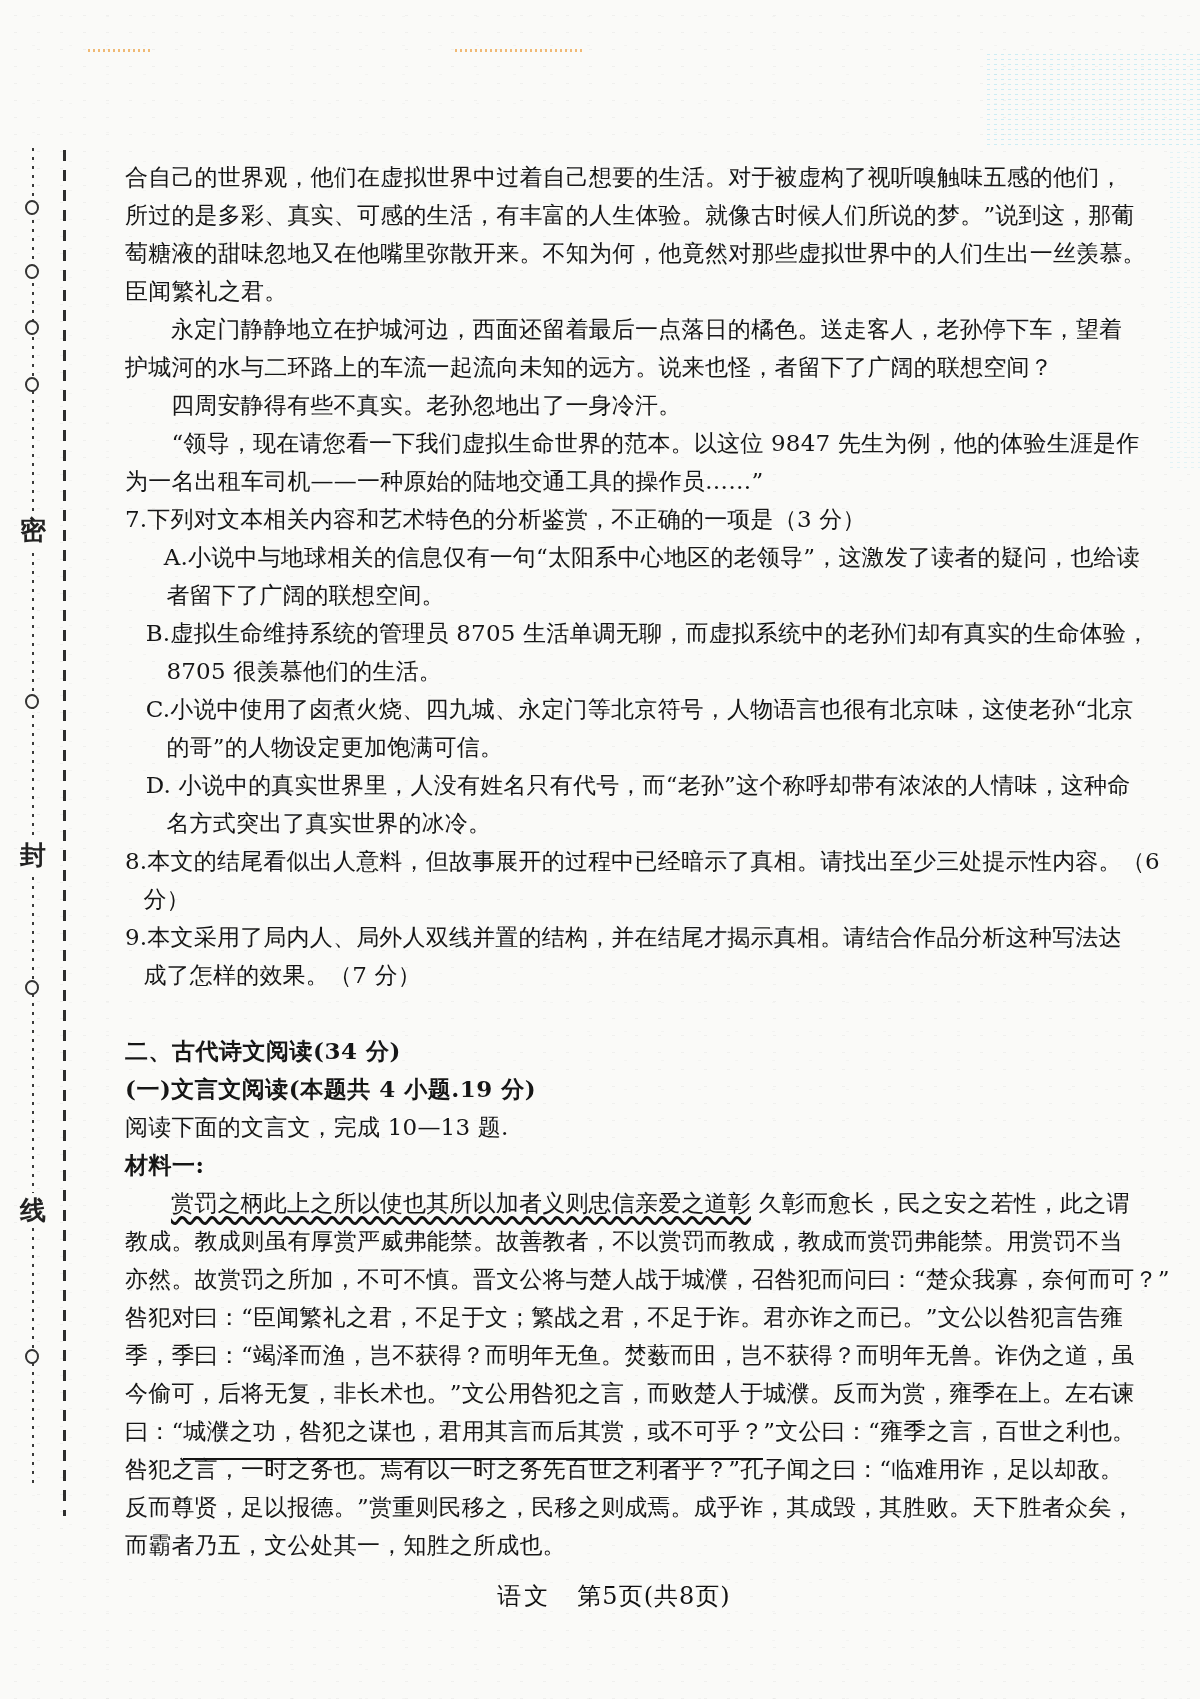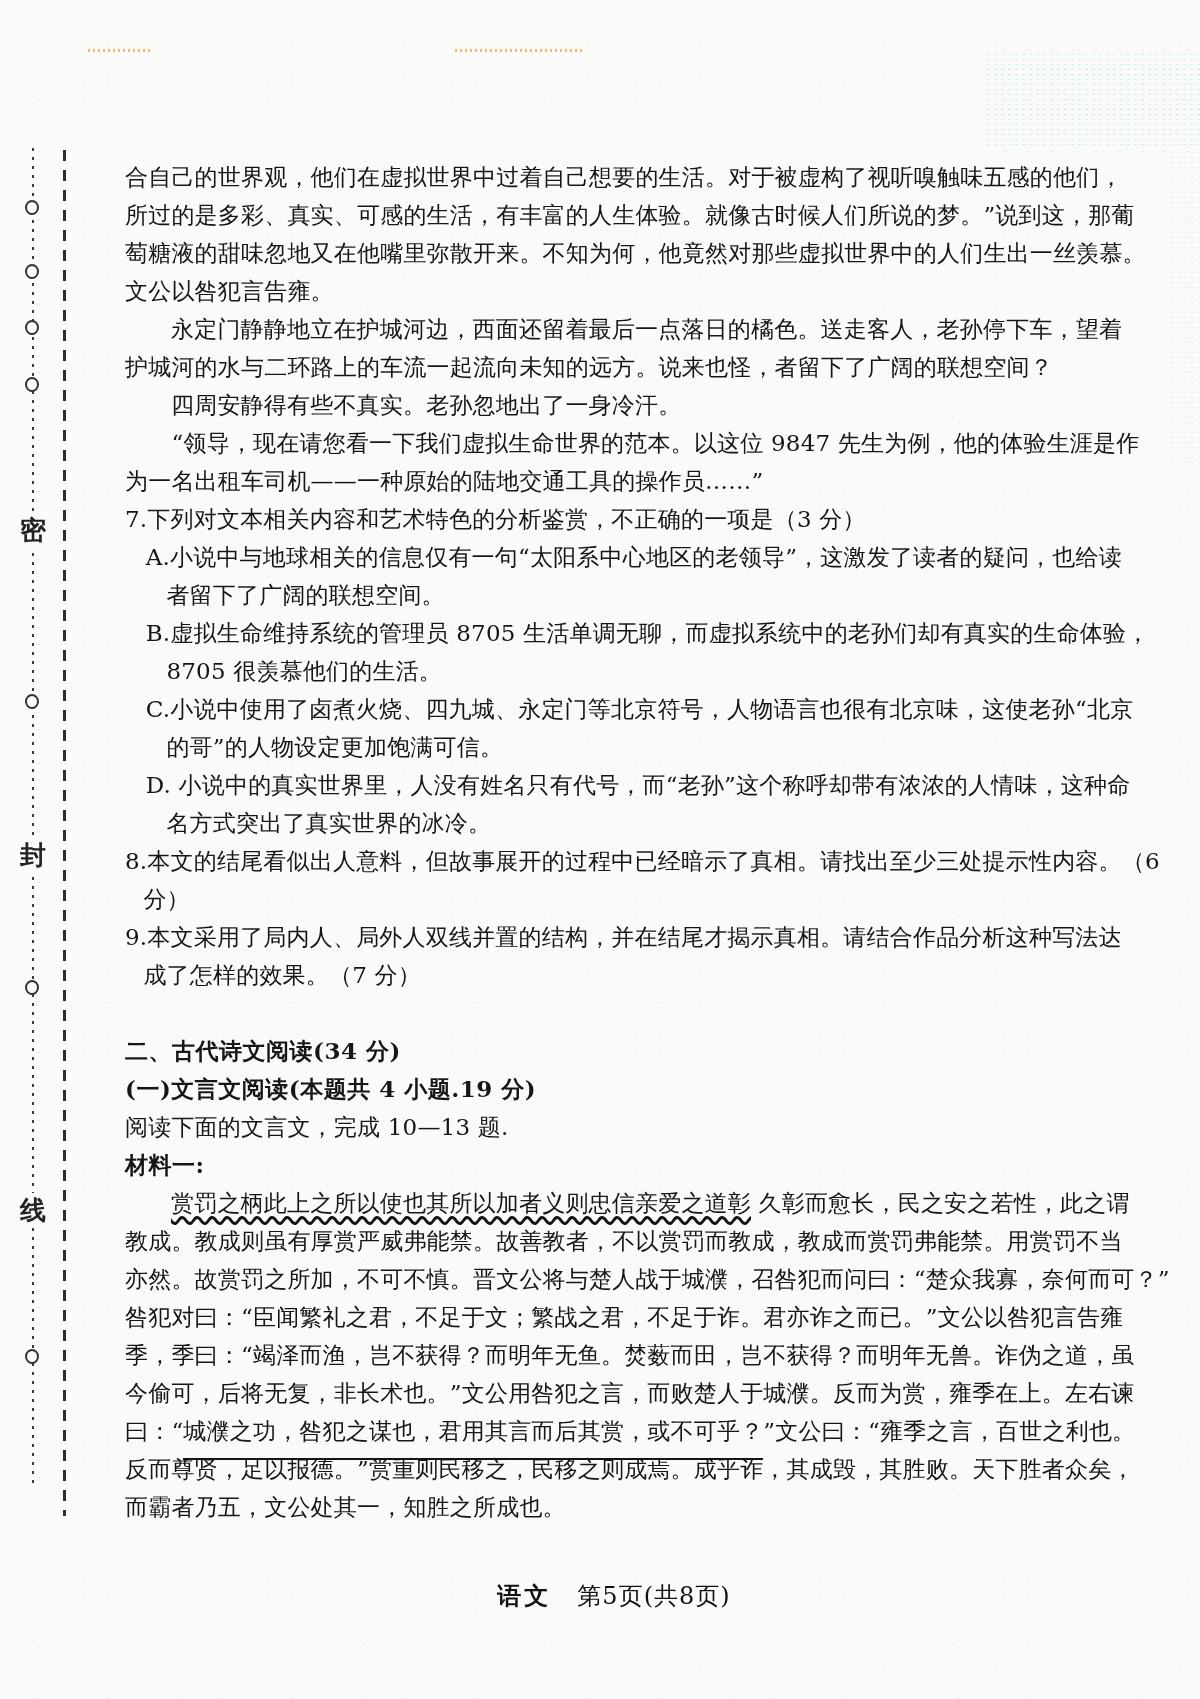--- a/index.html
+++ b/index.html
@@ -66,21 +66,21 @@
   .u-solid{
     border-bottom:2.2px solid #141414;
     padding-bottom:14px;
   }
   
   .footer{
     position:absolute;left:0;top:1580px;width:1200px;
     text-align:center;font-size:24px;color:#111;
     padding-left:28px;box-sizing:border-box;letter-spacing:1px;
   }
-  .footer .subject{font-weight:700;margin-right:26px;letter-spacing:3px;}
+  .footer .subject{font-weight:400;margin-right:26px;letter-spacing:3px;}
 </style>
 </head>
 <body>
 
 <div class="page">
 
   <div class="artifact-orange" style="left:88px;top:49px;width:64px;"></div>
   <div class="artifact-orange" style="left:455px;top:49px;width:130px;"></div>
   <div class="artifact-cyan" style="left:985px;top:52px;width:215px;height:95px;opacity:.8;"></div>
   <div class="artifact-cyan" style="left:1168px;top:150px;width:32px;height:320px;opacity:.45;"></div>
@@ -97,28 +97,28 @@
     <div class="seal-circle" style="top:1349px;"></div>
     <div class="seal-char" style="top:513px;">密</div>
     <div class="seal-char" style="top:838px;">封</div>
     <div class="seal-char" style="top:1193px;">线</div>
   </div>
 
   <div class="content">
       <div class="line"><span>合自己的世界观，他们在虚拟世界中过着自己想要的生活。对于被虚构了视听嗅触味五感的他们，</span></div>
       <div class="line"><span>所过的是多彩、真实、可感的生活，有丰富的人生体验。就像古时候人们所说的梦。”说到这，那葡</span></div>
       <div class="line"><span>萄糖液的甜味忽地又在他嘴里弥散开来。不知为何，他竟然对那些虚拟世界中的人们生出一丝羡慕。</span></div>
-      <div class="line"><span>文公以咎犯言告雍。</span></div>
+      <div class="line"><span>臣闻繁礼之君。</span></div>
       <div class="line" style="padding-left: 2em;"><span>永定门静静地立在护城河边，西面还留着最后一点落日的橘色。送走客人，老孙停下车，望着</span></div>
       <div class="line"><span>护城河的水与二环路上的车流一起流向未知的远方。说来也怪，者留下了广阔的联想空间？</span></div>
       <div class="line" style="padding-left: 2em;"><span>四周安静得有些不真实。老孙忽地出了一身冷汗。</span></div>
       <div class="line" style="padding-left: 2em; text-align: center;"><span>“领导，现在请您看一下我们虚拟生命世界的范本。以这位 9847 先生为例，他的体验生涯是作</span></div>
       <div class="line"><span>为一名出租车司机——一种原始的陆地交通工具的操作员……”</span></div>
       <div class="line"><span>7.下列对文本相关内容和艺术特色的分析鉴赏，不正确的一项是（3 分）</span></div>
-      <div class="line" style="padding-left: 0.9em;"><span>A.小说中与地球相关的信息仅有一句“太阳系中心地区的老领导”，这激发了读者的疑问，也给读</span></div>
+      <div class="line" style="padding-left: 0.9em; text-align: right;"><span>A.小说中与地球相关的信息仅有一句“太阳系中心地区的老领导”，这激发了读者的疑问，也给读</span></div>
       <div class="line" style="padding-left: 1.8em;"><span>者留下了广阔的联想空间。</span></div>
       <div class="line" style="padding-left: 0.9em;"><span>B.虚拟生命维持系统的管理员 8705 生活单调无聊，而虚拟系统中的老孙们却有真实的生命体验，</span></div>
       <div class="line" style="padding-left: 1.8em;"><span>8705 很羡慕他们的生活。</span></div>
       <div class="line" style="padding-left: 0.9em;"><span>C.小说中使用了卤煮火烧、四九城、永定门等北京符号，人物语言也很有北京味，这使老孙“北京</span></div>
       <div class="line" style="padding-left: 1.8em;"><span>的哥”的人物设定更加饱满可信。</span></div>
       <div class="line" style="padding-left: 0.9em;"><span>D. 小说中的真实世界里，人没有姓名只有代号，而“老孙”这个称呼却带有浓浓的人情味，这种命</span></div>
       <div class="line" style="padding-left: 1.8em;"><span>名方式突出了真实世界的冰冷。</span></div>
       <div class="line"><span>8.本文的结尾看似出人意料，但故事展开的过程中已经暗示了真相。请找出至少三处提示性内容。（6</span></div>
       <div class="line" style="padding-left: 0.8em;"><span>分）</span></div>
       <div class="line"><span>9.本文采用了局内人、局外人双线并置的结构，并在结尾才揭示真相。请结合作品分析这种写法达</span></div>
@@ -127,20 +127,21 @@
       <div class="line bold"><span>(一)文言文阅读(本题共 4 小题.19 分)</span></div>
       <div class="line"><span>阅读下面的文言文，完成 10—13 题.</span></div>
       <div class="line bold"><span>材料一:</span></div>
       <div class="line" style="padding-left: 2em;"><span class="u-wavy">赏罚之柄此上之所以使也其所以加者义则忠信亲爱之道彰</span><span> 久彰而愈长，民之安之若性，此之谓</span></div>
       <div class="line"><span>教成。教成则虽有厚赏严威弗能禁。故善教者，不以赏罚而教成，教成而赏罚弗能禁。用赏罚不当</span></div>
       <div class="line"><span>亦然。故赏罚之所加，不可不慎。晋文公将与楚人战于城濮，召咎犯而问曰：“楚众我寡，奈何而可？”</span></div>
       <div class="line"><span>咎犯对曰：“臣闻繁礼之君，不足于文；繁战之君，不足于诈。君亦诈之而已。”文公以咎犯言告雍</span></div>
       <div class="line"><span>季，季曰：“竭泽而渔，岂不获得？而明年无鱼。焚薮而田，岂不获得？而明年无兽。诈伪之道，虽</span></div>
       <div class="line"><span>今偷可，后将无复，非长术也。”文公用咎犯之言，而败楚人于城濮。反而为赏，雍季在上。左右谏</span></div>
       <div class="line"><span>曰：“</span><span class="u-solid">城濮之功，咎犯之谋也，君用其言而后其赏，或不可乎？</span><span>”文公曰：“雍季之言，百世之利也。</span></div>
+      <div class="line"><span>咎犯之言，一时之务也。焉有以一时之务先百世之利者乎？”孔子闻之曰：“临难用诈，足以却敌。</span></div>
       <div class="line"><span>反而尊贤，足以报德。”赏重则民移之，民移之则成焉。成乎诈，其成毁，其胜败。天下胜者众矣，</span></div>
       <div class="line"><span>而霸者乃五，文公处其一，知胜之所成也。</span></div>
     </div>
 
   <div class="footer">
     <span class="subject">语文</span><span>第5页(共8页)</span>
   </div>
 
 </div>
 

